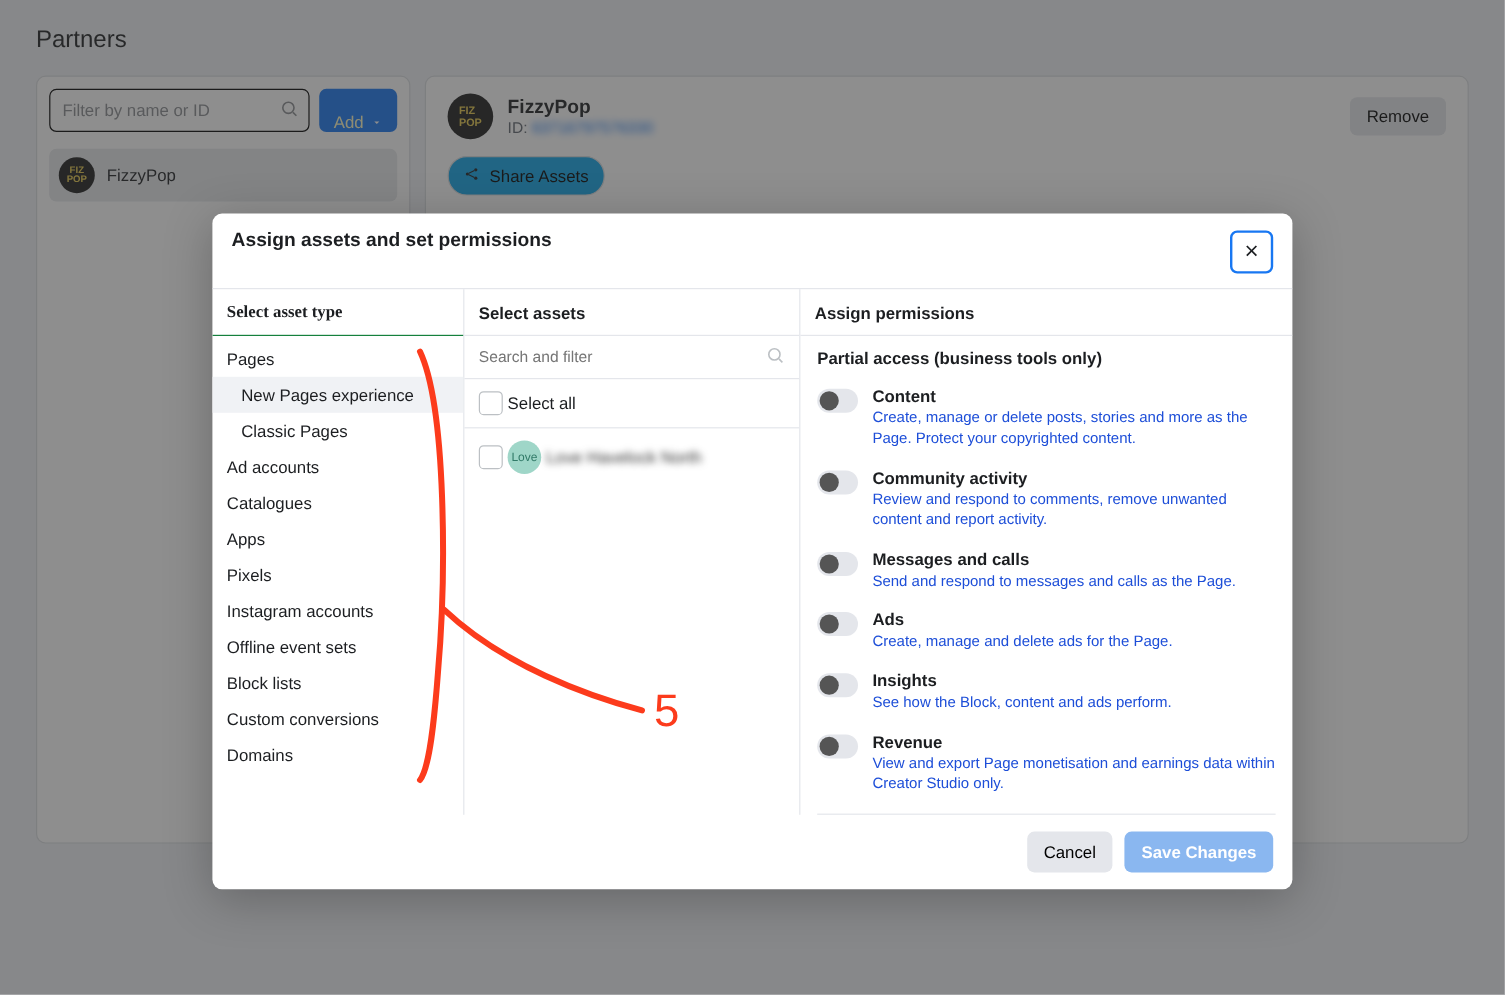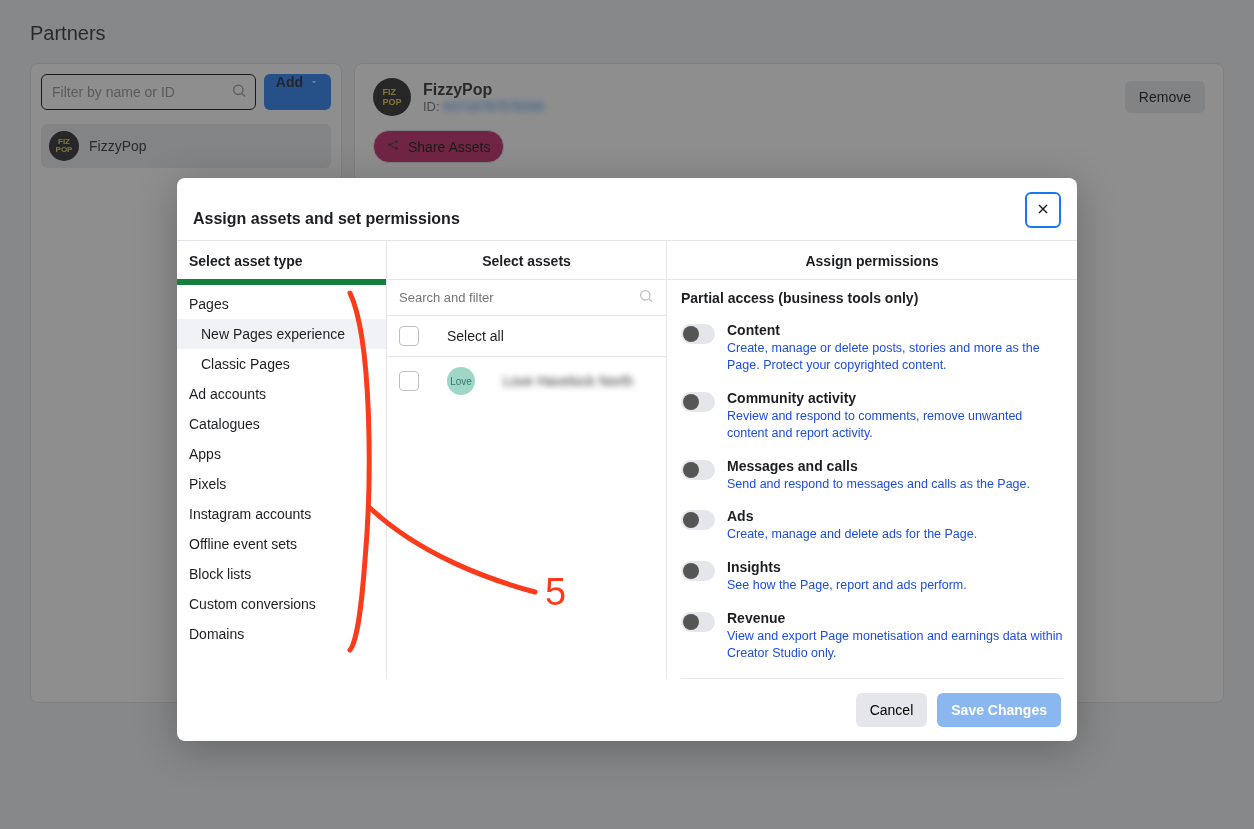--- a/index.html
+++ b/index.html
@@ -59,29 +59,29 @@
   }
   .filter-input::placeholder { color: #8a8d91; }
   .search-svg {
     position: absolute;
     right: 8px;
     top: 50%;
     transform: translateY(-50%);
   }
   .add-btn {
     background: #1877f2;
-    color: #0f172a;
+    color: #fef9c3;
     border: none;
     border-radius: 6px;
     height: 36px;
     padding: 0 12px;
-    font-weight: 700;
-    font-size: 14px;
-    display: flex;
-    align-items: flex-start;
+    font-weight: 400;
+    font-size: 14px;
+    display: flex;
+    align-items: flex-end;
     gap: 6px;
     cursor: pointer;
   }
   .partner-item {
     margin-top: 14px;
     background: #e6e8eb;
     border-radius: 6px;
     padding: 6px 8px;
     display: flex;
     align-items: center;
@@ -128,21 +128,21 @@
     background: #e4e6eb;
     border: none;
     border-radius: 6px;
     padding: 8px 14px;
     font-size: 14px;
     cursor: pointer;
   }
   .share-assets-btn {
     margin-top: 14px;
     border: 1px solid #dadde1;
-    background: #be185d;
+    background: #0ea5e9;
     border-radius: 16px;
     padding: 7px 12px;
     font-size: 14px;
     display: inline-flex;
     align-items: flex-end;
     gap: 8px;
     cursor: pointer;
   }
 
   
@@ -159,21 +159,21 @@
     width: 900px;
     background: #fff;
     border-radius: 8px;
     box-shadow: 0 8px 40px rgba(0,0,0,0.25);
     overflow: hidden;
     display: flex;
     flex-direction: column;
   }
   .modal-header {
     display: flex;
-    align-items: flex-end;
+    align-items: flex-start;
     justify-content: space-between;
     padding: 14px 16px 12px 16px;
   }
   .modal-title {
     font-size: 16px;
     font-weight: 700;
   }
   .close-btn {
     width: 36px; height: 36px;
     border-radius: 6px;
@@ -191,22 +191,22 @@
     border-right: 1px solid #e4e6eb;
     min-height: 410px;
   }
   .mcol:last-child { border-right: none; }
   .mcol-head {
     font-weight: 700;
     font-size: 14px;
     padding: 12px 12px 10px 12px;
   }
   .mcol-assets .mcol-head,
-  .mcol-perms .mcol-head { border-bottom: 1px solid #e4e6eb; text-align: center; }
-  .mcol-type .mcol-head { border-bottom: 6px solid #15803d; }
+  .mcol-perms .mcol-head { border-bottom: 1px solid #e4e6eb; }
+  .mcol-type .mcol-head { border-bottom: 1px solid #15803d; font-family: Liberation Serif, serif; }
 
   
   .type-list { padding: 4px 0; font-size: 14px; }
   .type-item {
     padding: 7px 12px;
     cursor: pointer;
     color: #1c1e21;
   }
   .type-sub {
     padding: 7px 12px 7px 24px;
@@ -229,21 +229,21 @@
   }
   .asset-search input {
     flex: 1;
     border: none;
     outline: none;
     font-size: 13px;
   }
   .select-all-row, .asset-row {
     display: flex;
     align-items: center;
-    gap: 28px;
+    gap: 4px;
     padding: 10px 12px;
     border-bottom: 1px solid #e4e6eb;
   }
   .asset-row { border-bottom: none; }
   .chkbox {
     width: 20px; height: 20px;
     border: 1px solid #bcc0c4;
     border-radius: 4px;
     background: #fff;
     cursor: pointer;
@@ -485,21 +485,21 @@
               <div class="perm-desc">Create, manage and delete ads for the Page.</div>
             </div>
           </div>
 
           <div class="perm-item">
             <div class="toggle">
                 <div class="knob"></div>
               </div>
             <div class="perm-text">
               <div class="perm-label">Insights</div>
-              <div class="perm-desc">See how the Page, report and ads perform.</div>
+              <div class="perm-desc">See how the Block, content and ads perform.</div>
             </div>
           </div>
 
           <div class="perm-item">
             <div class="toggle">
                 <div class="knob"></div>
               </div>
             <div class="perm-text">
               <div class="perm-label">Revenue</div>
               <div class="perm-desc">View and export Page monetisation and earnings data within Creator Studio only.</div>

